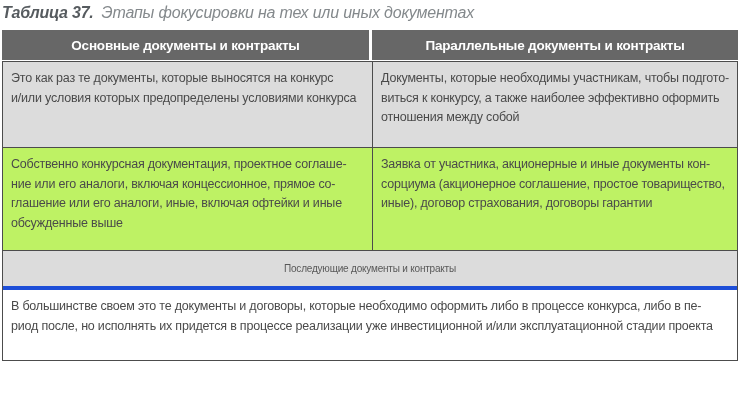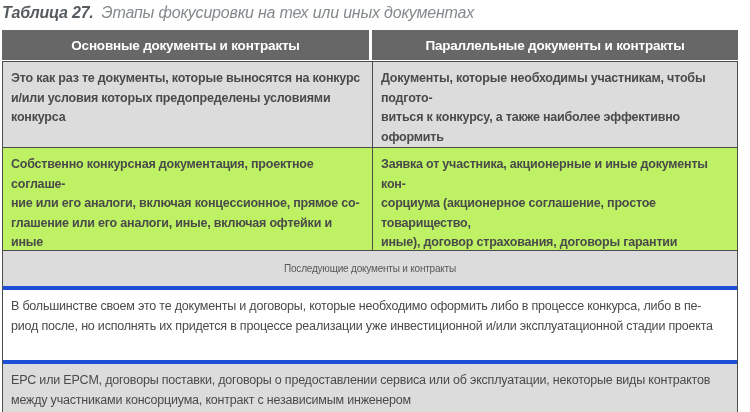--- a/index.html
+++ b/index.html
@@ -27,21 +27,21 @@
     color: #ffffff; font-weight: bold; font-size: 13.5px; letter-spacing: -0.2px;
     display: flex; align-items: center; justify-content: center; text-align: center;
   }
   .th-left { border-right: 3px solid #ffffff; }
 
   .tbody {
     margin-top: 1px;
     border: 1px solid #4c4c4c;
     background: #ffffff;
   }
-  .cols { display: grid; grid-template-columns: 370px 1fr; font-weight: bold; }
+  .cols { display: grid; grid-template-columns: 370px 1fr; }
 
   .cell {
     box-sizing: border-box;
     padding: 7px 8px;
     font-size: 12.5px; line-height: 19.5px; letter-spacing: -0.2px;
     color: #4a4a4a;
     white-space: pre-line;
     overflow: hidden;
   }
   .cell-left { border-right: 1px solid #4c4c4c; }
@@ -58,21 +58,21 @@
   .rowfull { box-sizing: border-box; border-top: 4px solid #1d4ed8; }
   .row3 { height: 74px; background: #ffffff; }
   .row4 { height: 52px; background: #dcdcdc; }
 </style>
 </head>
 <body>
 
 <div class="page">
 
   <div class="title">
-    <span class="title-label">Таблица 27.</span><span>Этапы фокусировки на тех или иных документах</span>
+    <span class="title-label">Таблица 37.</span><span>Этапы фокусировки на тех или иных документах</span>
   </div>
 
   <div class="tbl">
 
     <div class="thead">
       <div class="th th-left">Основные документы и контракты</div>
       <div class="th">Параллельные документы и контракты</div>
     </div>
 
     <div class="tbody">
@@ -93,18 +93,16 @@
         <div class="cell">Заявка от участника, акционерные и иные документы кон-
 сорциума (акционерное соглашение, простое товарищество,
 иные), договор страхования, договоры гарантии</div>
       </div>
 
       <div class="band">Последующие документы и контракты</div>
 
       <div class="rowfull row3 cell">В большинстве своем это те документы и договоры, которые необходимо оформить либо в процессе конкурса, либо в пе-
 риод после, но исполнять их придется в процессе реализации уже инвестиционной и/или эксплуатационной стадии проекта</div>
 
-      <div class="rowfull row4 cell">EPC или EPCM, договоры поставки, договоры о предоставлении сервиса или об эксплуатации, некоторые виды контрактов
-между участниками консорциума, контракт с независимым инженером</div>
 
     </div>
   </div>
 </div>
 
 </body></html>

